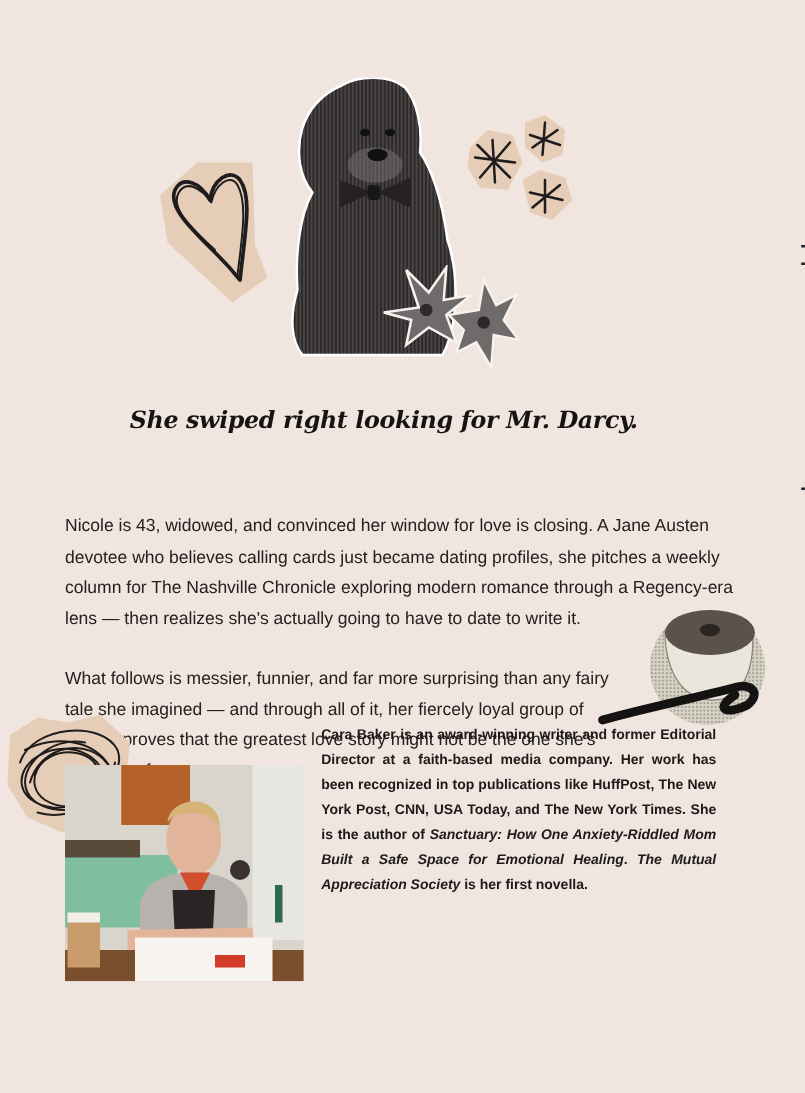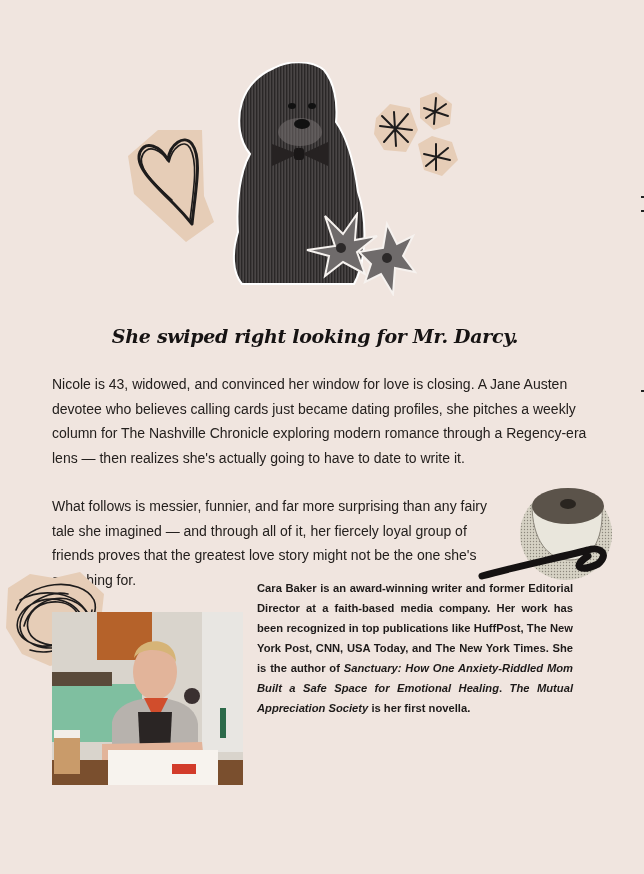--- a/index.html
+++ b/index.html
@@ -1,21 +1,21 @@
 <!DOCTYPE html>
 <html><head>
 <meta charset="utf-8">
 <style>
   html, body { margin:0; padding:0; }
   body { width:644px; height:874px; background:#f0e5df; position:relative; overflow:hidden; font-family:"Liberation Sans", sans-serif; color:#1f1b19; }
   .abs { position:absolute; }
   .tan { fill:#e6cdb7; }
   .ink { stroke:#1e1c1c; fill:none; stroke-linecap:round; stroke-linejoin:round; }
-  .headline { position:absolute; left:0; width:614px; top:325px; text-align:center; font-family:"DejaVu Serif", serif; font-style:italic; font-weight:bold; font-size:19px; letter-spacing:-0.3px; color:#161313;padding-left:8px; }
-  .para { position:absolute; left:52px; font-size:14px; line-height:24.5px; color:#24201e; }
+  .headline { position:absolute; left:0; width:614px; top:325px; text-align:center; font-family:"DejaVu Serif", serif; font-style:italic; font-weight:bold; font-size:19px; letter-spacing:-0.3px; color:#161313; }
+  .para { position:absolute; left:52px; font-size:14px; line-height:24.5px; color:#24201e;margin-top:36px; }
   .p1 { top:372px; width:540px; }
   .p2 { top:494px; width:460px; }
   .bio { position:absolute; left:257px; top:578px; width:316px; font-size:11.2px; line-height:20px; font-weight:bold; text-align:justify; color:#1d1a19; }
   .bio i { font-weight:bold; }
   .tick { position:absolute; left:641px; width:3px; height:2px; background:#222; }
 </style>
 </head>
 <body>
 
 <svg class="abs" style="left:124px;top:126px" width="92" height="118" viewBox="0 0 92 118">

